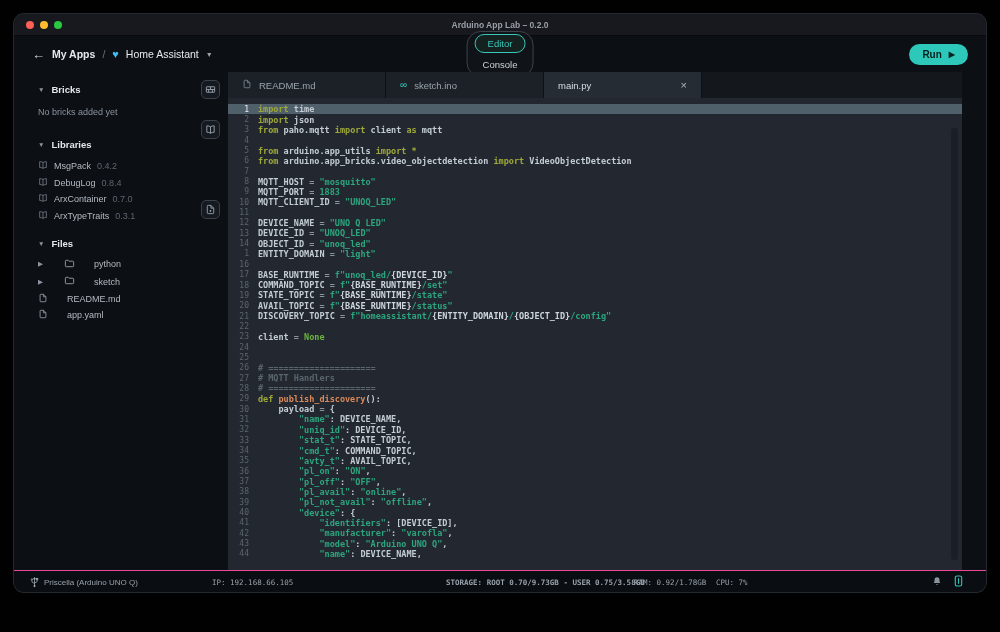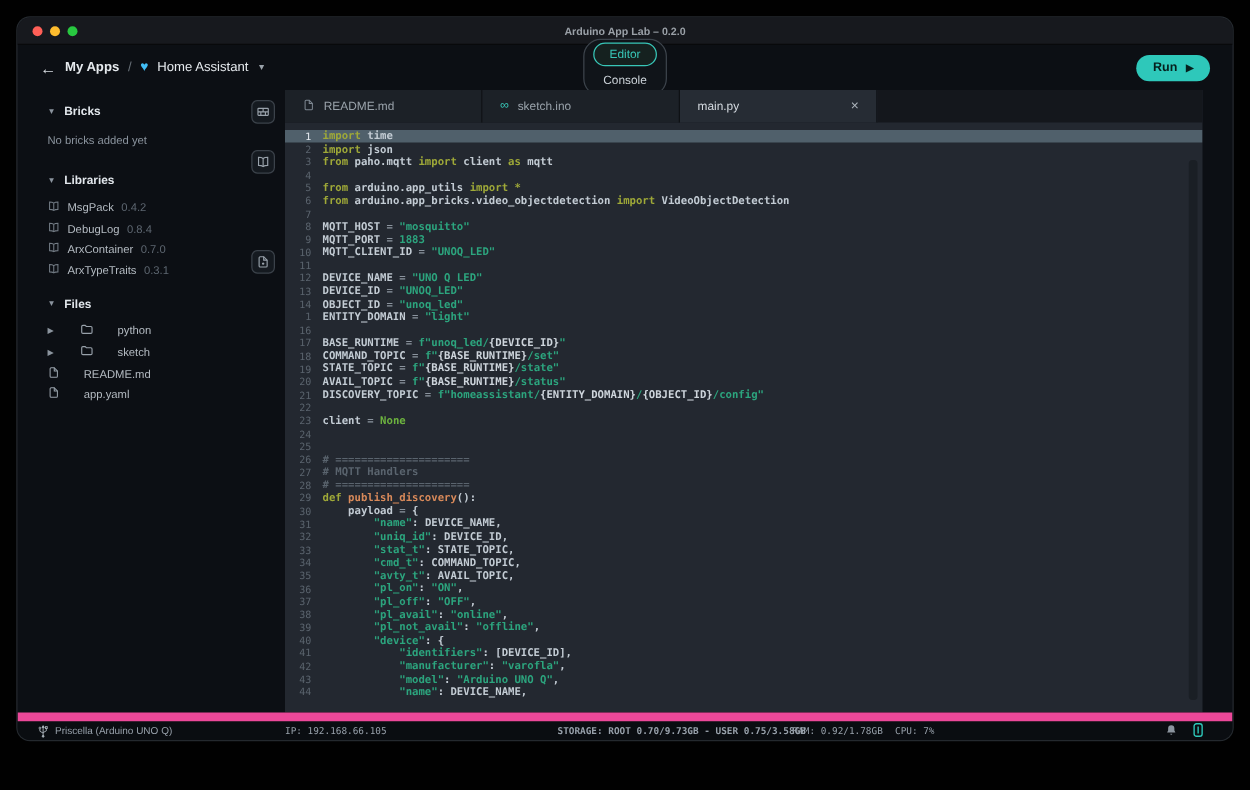--- a/index.html
+++ b/index.html
@@ -74,28 +74,28 @@
   .gutter { width:30px; flex:none; text-align:right; padding-right:9px;
             color:#5b646e; font-size:8px; }
   .hl .gutter { color:#e9eef3; }
   .code-text { white-space:pre;font-weight:bold; }
   .tk-k { color:#9fa938; } .tk-p { color:#c3ccd4; } .tk-s { color:#2ca57e; }
   .tk-n { color:#2ca57e; } .tk-x { color:#6db33f; } .tk-c { color:#5a646e; }
   .tk-f { color:#d98a5a; } .tk-o { color:#8b949e; } .tk-b { color:#ced5dc; }
   .vscroll { position:absolute; right:4px; top:30px; bottom:10px; width:7px;
              background:#1a1f25; border-radius:3px; }
   
-  .statusbar { height:22px; flex:none; background:#0a0d11; border-top:7px solid #ec4899;
+  .statusbar { height:22px; flex:none; background:#0a0d11; border-top:1px solid #ec4899;
                position:relative; font-family:"DejaVu Sans Mono", monospace;
                font-size:7.5px; color:#98a1ab; }
   .sb { position:absolute; top:50%; transform:translateY(-50%); white-space:nowrap; }
   .sb-device { left:16px; display:flex; align-items:center; gap:5px;
                font-family:"Liberation Sans", sans-serif; font-size:8px; }
   .sb-device svg { width:9px; height:11px; color:#aab2ba; }
-  .sb-ip { left:214px; } .sb-storage { left:432px;font-weight:bold; } .sb-ram { left:620px; } .sb-cpu { left:702px; }
+  .sb-ip { left:198px; } .sb-storage { left:432px;font-weight:bold; } .sb-ram { left:620px; } .sb-cpu { left:702px; }
   .sb-bell { right:44px; } .sb-board { right:22px; }
   .sb-bell svg { width:10px; height:10px; color:#8b949e; }
   .sb-board svg { width:11px; height:12px; color:#2ec8ba; }
 </style>
 </head>
 <body>
 
 <div class="window">
 
   <div class="titlebar">

